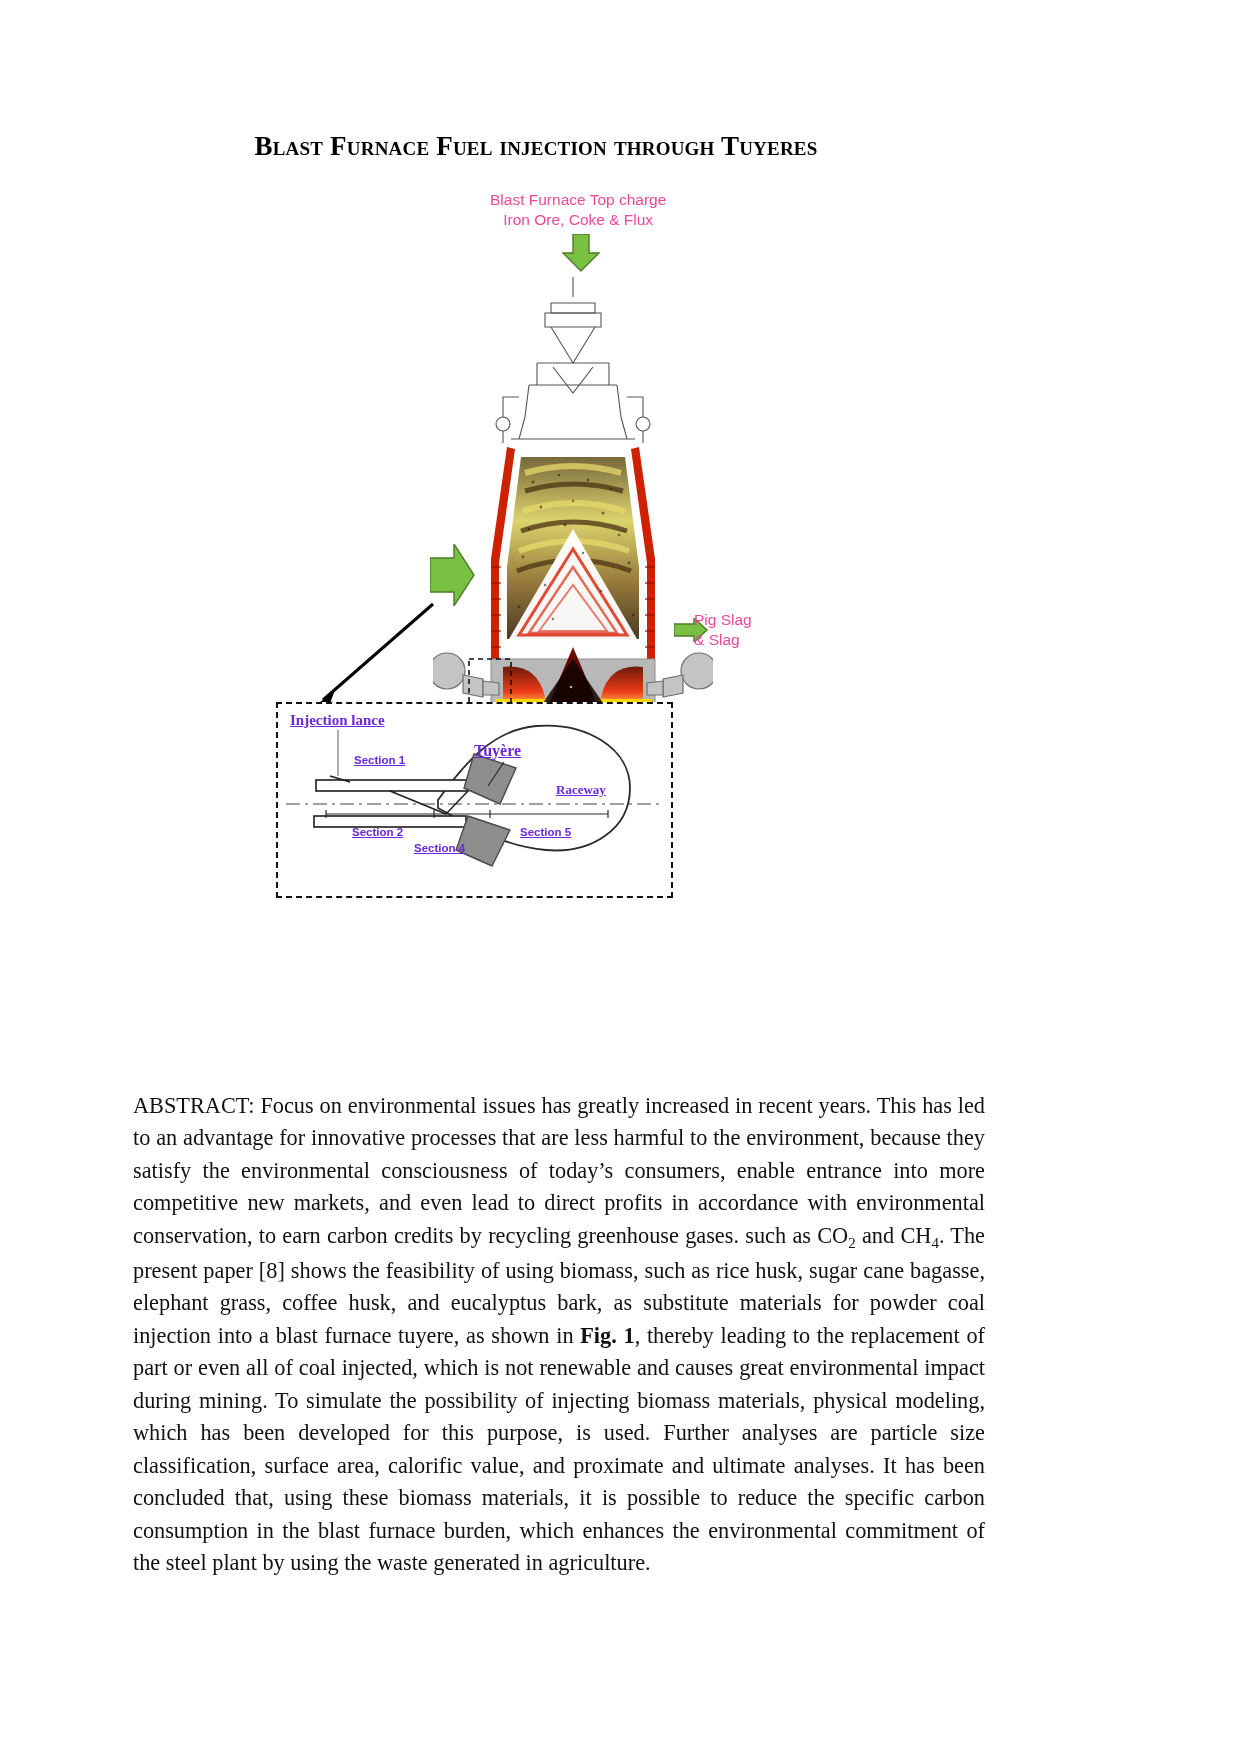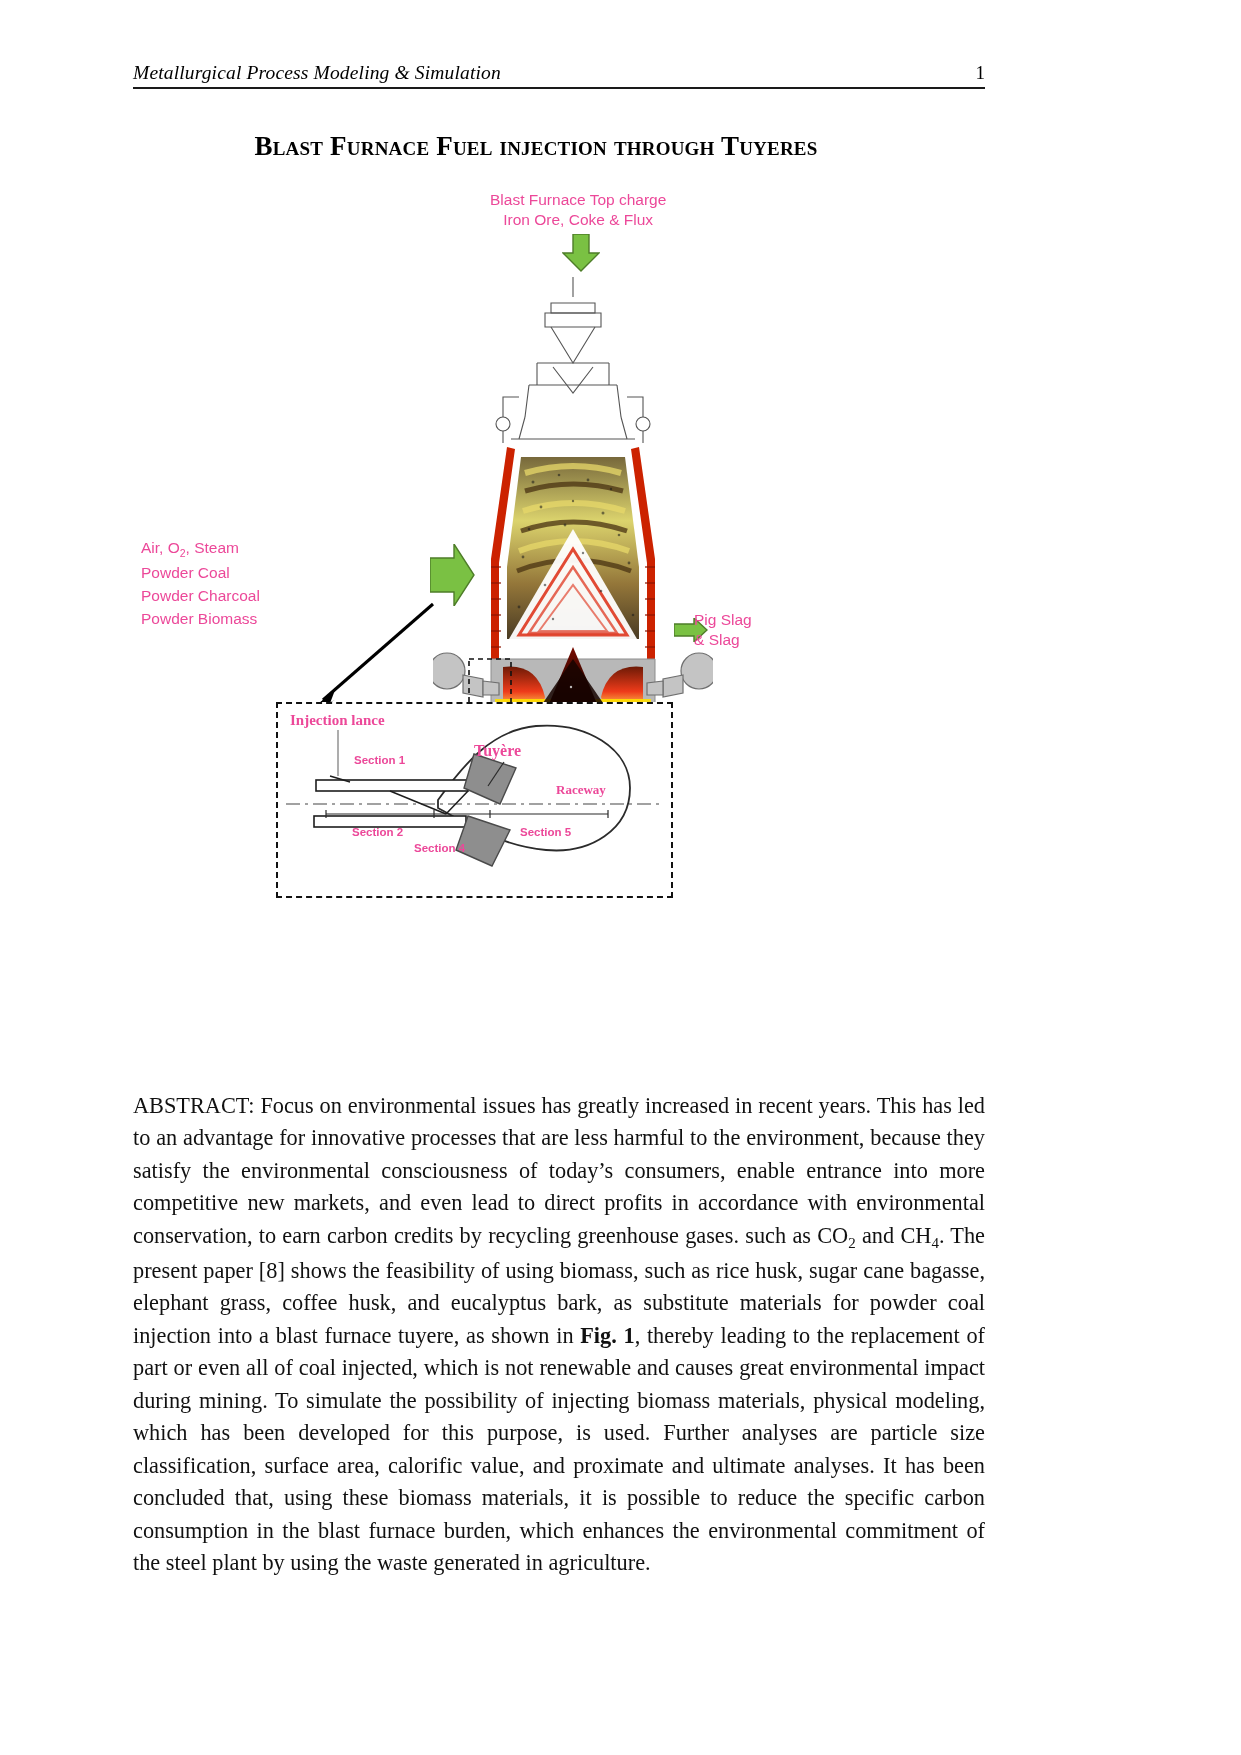--- a/index.html
+++ b/index.html
@@ -132,22 +132,23 @@
     width: 393px;
     height: 192px;
     border: 2.5px dashed #111;
     background: #fff;
   }
   .inset-label {
     position: absolute;
     font-family: "Liberation Serif", serif;
     font-weight: bold;
     font-size: 15px;
-    color: #ec4899;
+    color: #6d28d9;
     white-space: nowrap;
+    text-decoration: underline;
   }
   .inset-label.small {
     font-family: "Liberation Sans", sans-serif;
     font-size: 11.5px;
     font-weight: bold;
   }
   .lbl-injection { left: 12px; top: 8px; }
   .lbl-tuyere    { left: 196px; top: 38px; font-size: 16px; }
   .lbl-raceway   { left: 278px; top: 78px; font-size: 13px; text-align: center; }
   .lbl-sec1      { left: 76px;  top: 50px; }
@@ -190,24 +191,20 @@
     color: #111;
   }
   .abstract b { font-weight: bold; }
   .abstract sub { font-size: 15px; }
 </style>
 </head>
 <body>
 
 <div class="page">
 
-  <div class="header">
-    <span class="header-title">Metallurgical Process Modeling &amp; Simulation</span>
-    <span class="header-page">1</span>
-  </div>
 
   <div class="doc-title">Blast Furnace Fuel injection through Tuyeres</div>
 
   <div class="figure">
 
     <div class="fig-label top-charge">
       <div>Blast Furnace Top charge</div>
       <div>Iron Ore, Coke &amp; Flux</div>
     </div>
 
@@ -367,28 +364,20 @@
         <path d="M212,348 L222,348"></path>
           <path d="M212,364 L222,364"></path>
           <path d="M212,380 L222,380"></path>
       </g>
     </svg>
 
     <svg class="arrow-right-left" viewBox="0 0 45 62">
       <polygon class="green-poly" points="0,14 24,14 24,0 44,31 24,62 24,48 0,48"></polygon>
     </svg>
 
-    <div class="fig-label left-labels">
-      <div>
-        <span>Air, O</span><sub>2</sub><span>, Steam</span>
-      </div>
-      <div>Powder Coal</div>
-      <div>Powder Charcoal</div>
-      <div class="bold">Powder Biomass</div>
-    </div>
 
     <svg class="arrow-right-out" viewBox="0 0 34 24">
       <polygon class="green-poly" points="0,6 20,6 20,0 33,12 20,24 20,18 0,18"></polygon>
     </svg>
 
     <div class="fig-label right-label">
       <div>Pig Slag</div>
       <div>&amp; Slag</div>
     </div>
 

